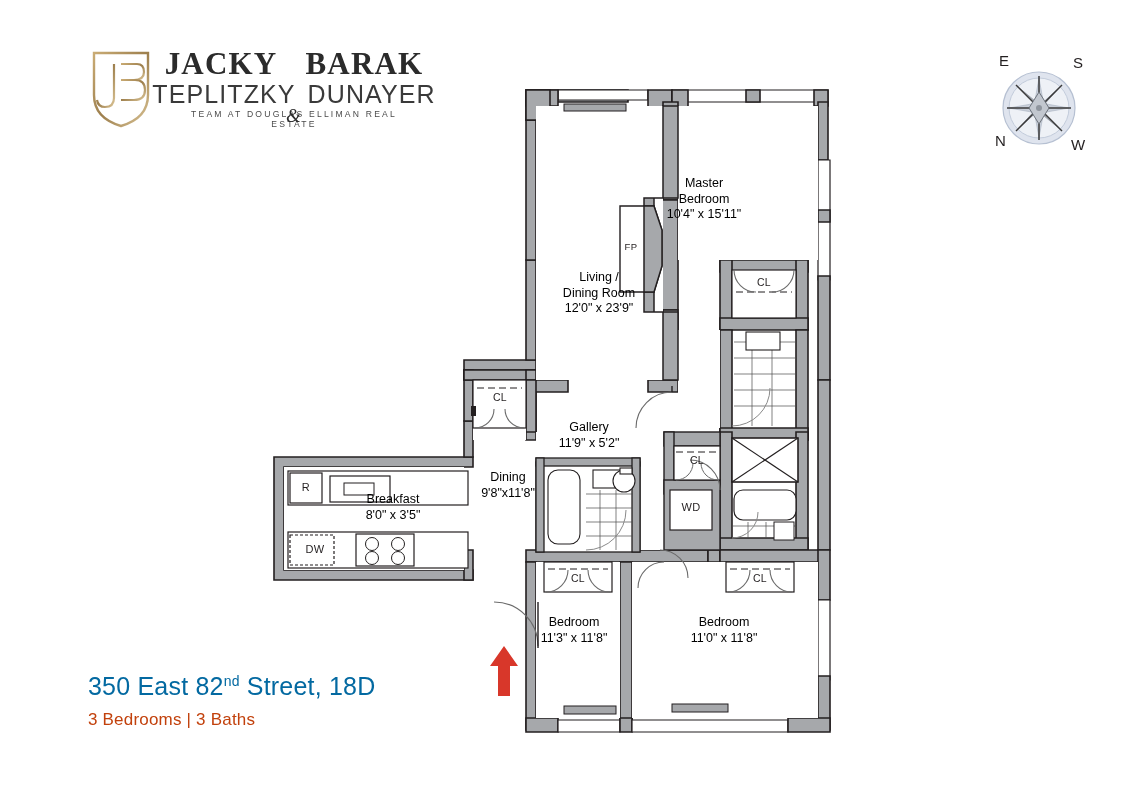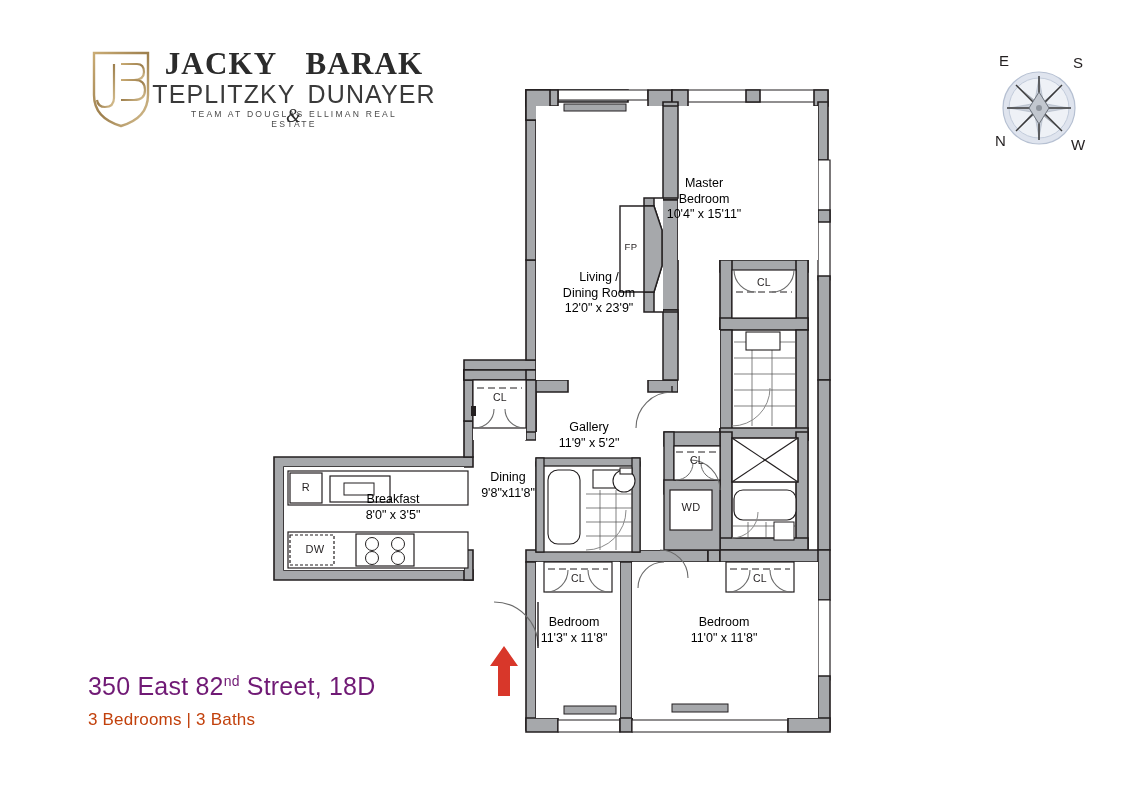--- a/index.html
+++ b/index.html
@@ -25,21 +25,21 @@
   .vbar{width:1px;height:22px;background:#8a8a8a;}
   .vbar.s{height:19px;}
   .ln3{margin-top:1px;text-align:center;font-size:8.6px;letter-spacing:2.2px;color:#4a4a4a;}
 
   
   #compass{position:absolute;left:983px;top:48px;width:112px;height:112px;}
   #compass .lbl{position:absolute;font-size:15px;color:#231f20;font-weight:400;}
 
   
   #address{position:absolute;left:88px;top:672px;}
-  #addr-line{font-size:25px;color:#701a75;letter-spacing:.2px;}
+  #addr-line{font-size:25px;color:#0369a1;letter-spacing:.2px;}
   #addr-line sup{font-size:14px;vertical-align:super;}
   #addr-sub{font-size:17px;color:#c2410c;margin-top:9px;letter-spacing:.2px;}
 
   
   #plan{position:absolute;left:268px;top:80px;width:570px;height:660px;}
   #plan svg{display:block;}
 
   .rmlabel{position:absolute;text-align:center;font-size:12.5px;line-height:15.5px;
            color:#000000;white-space:nowrap;}
   .taglabel{position:absolute;text-align:center;font-size:10.5px;color:#231f20;

